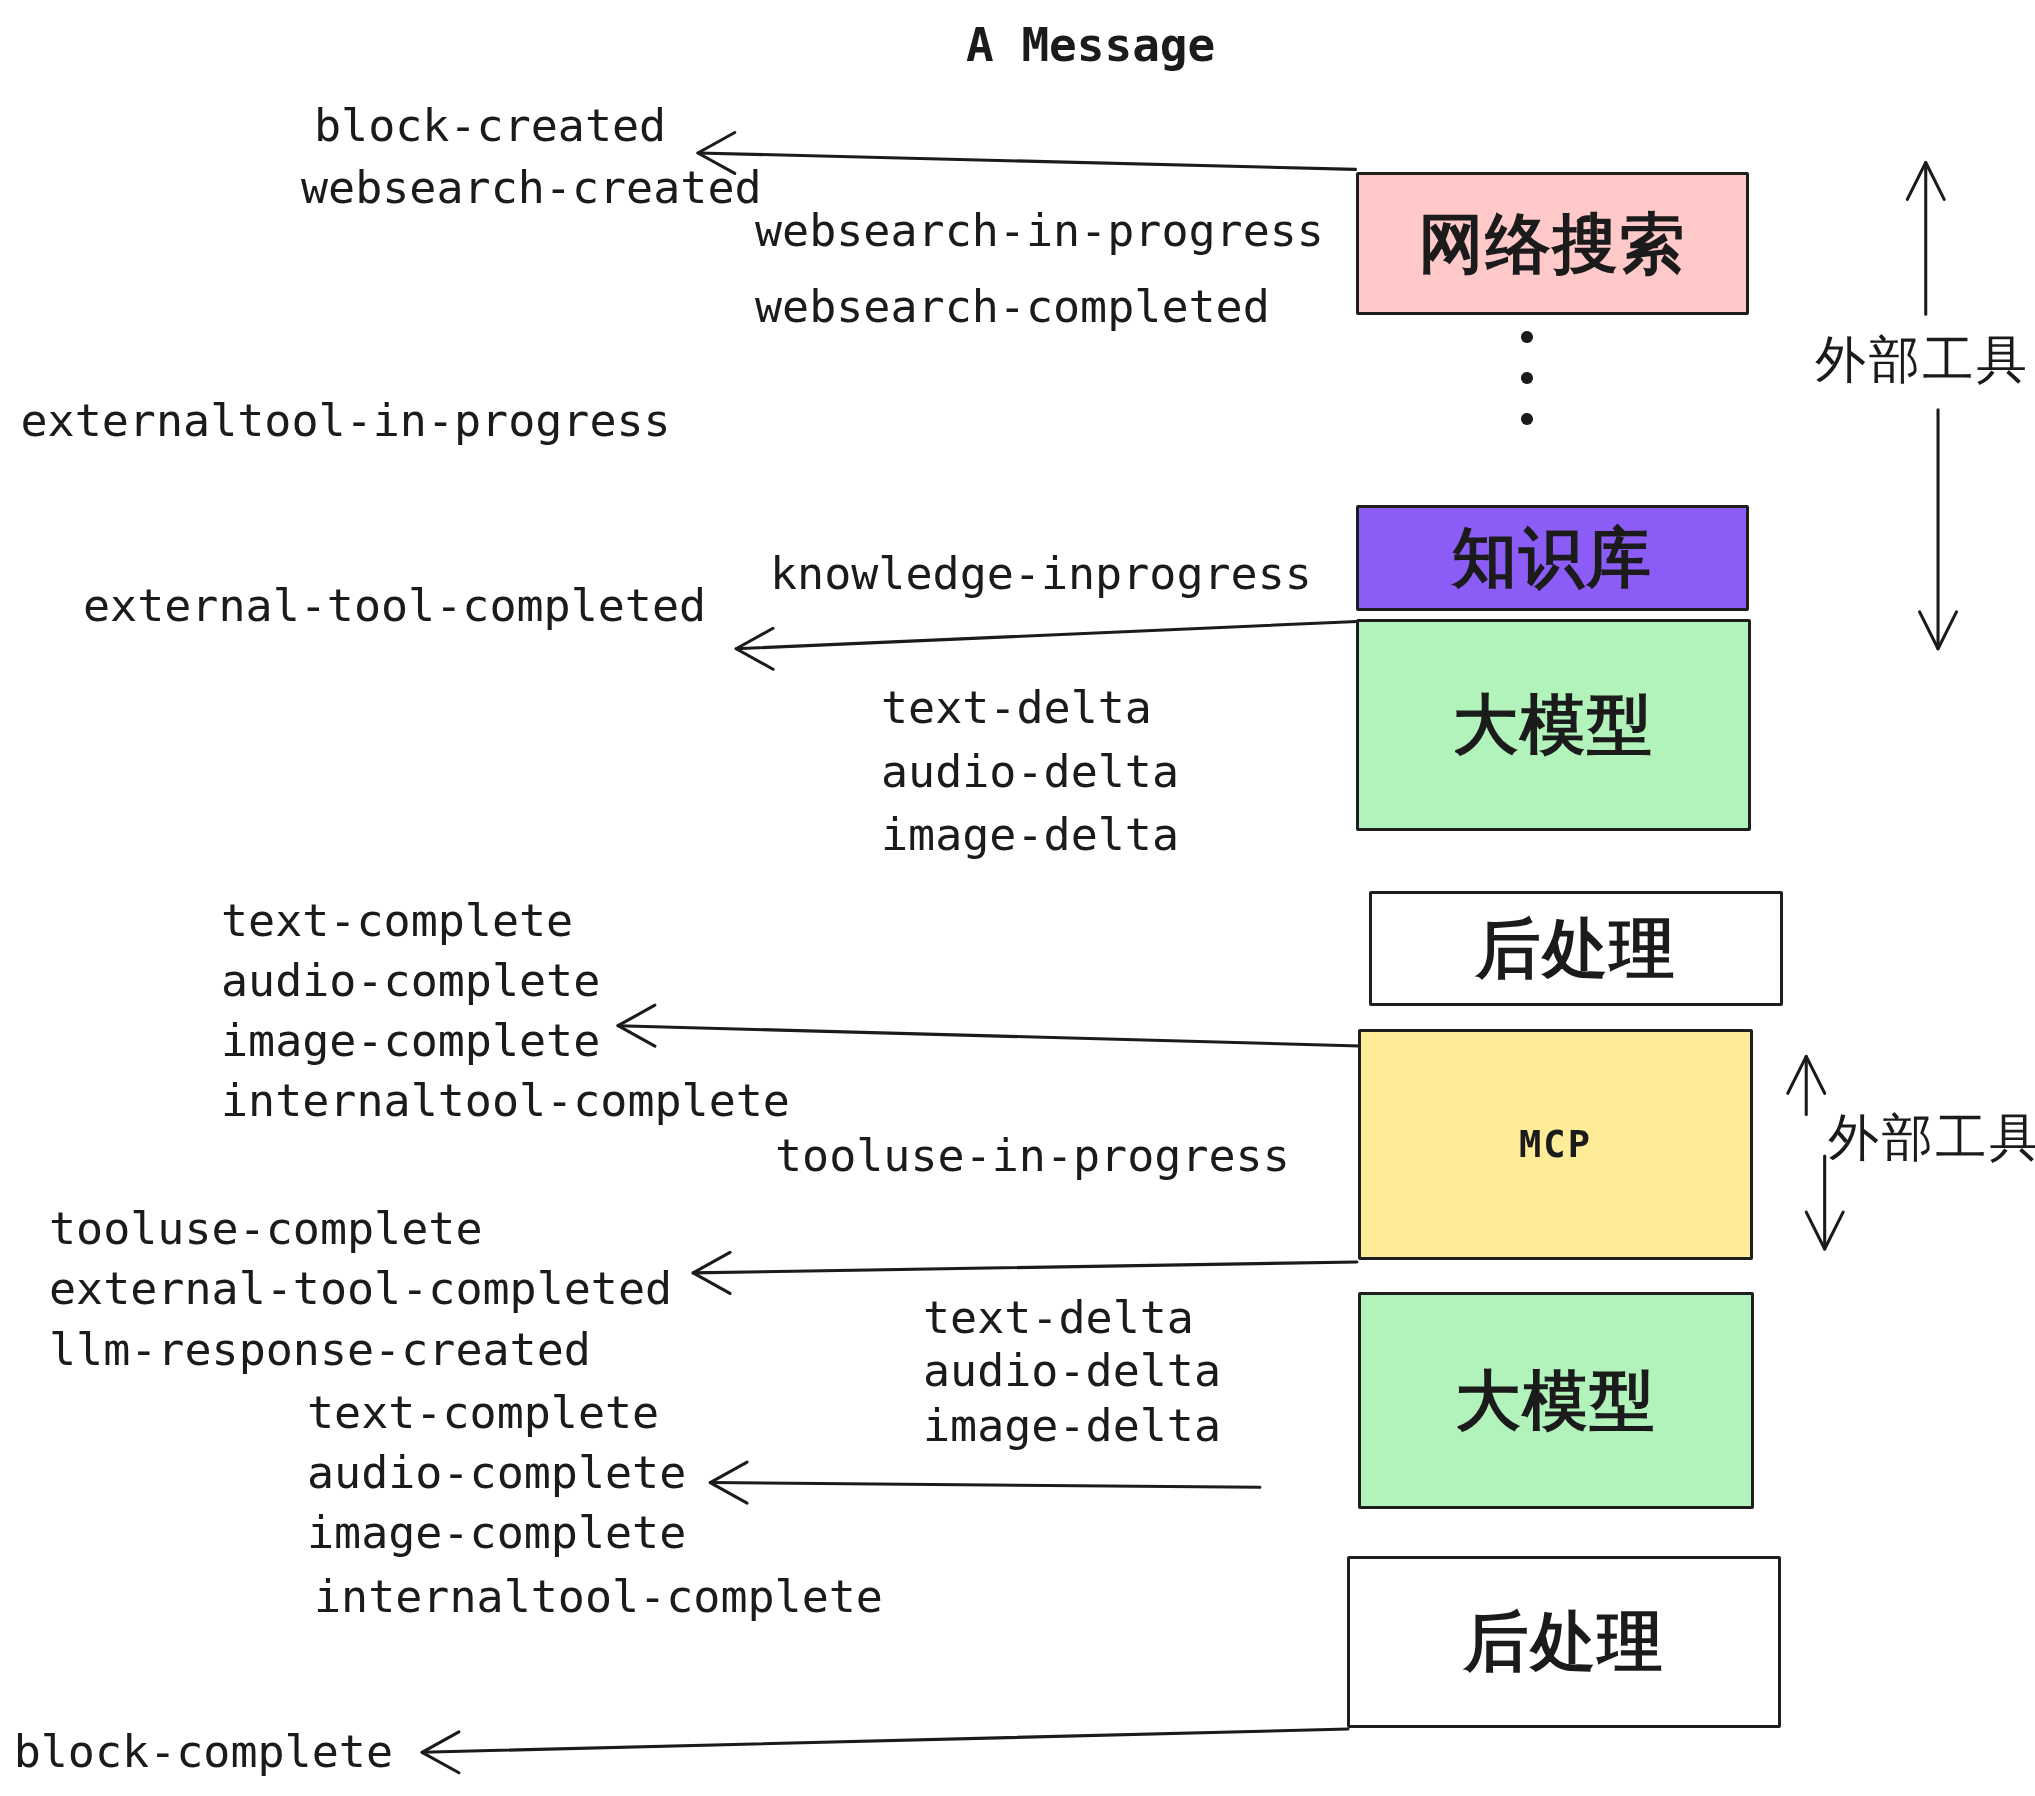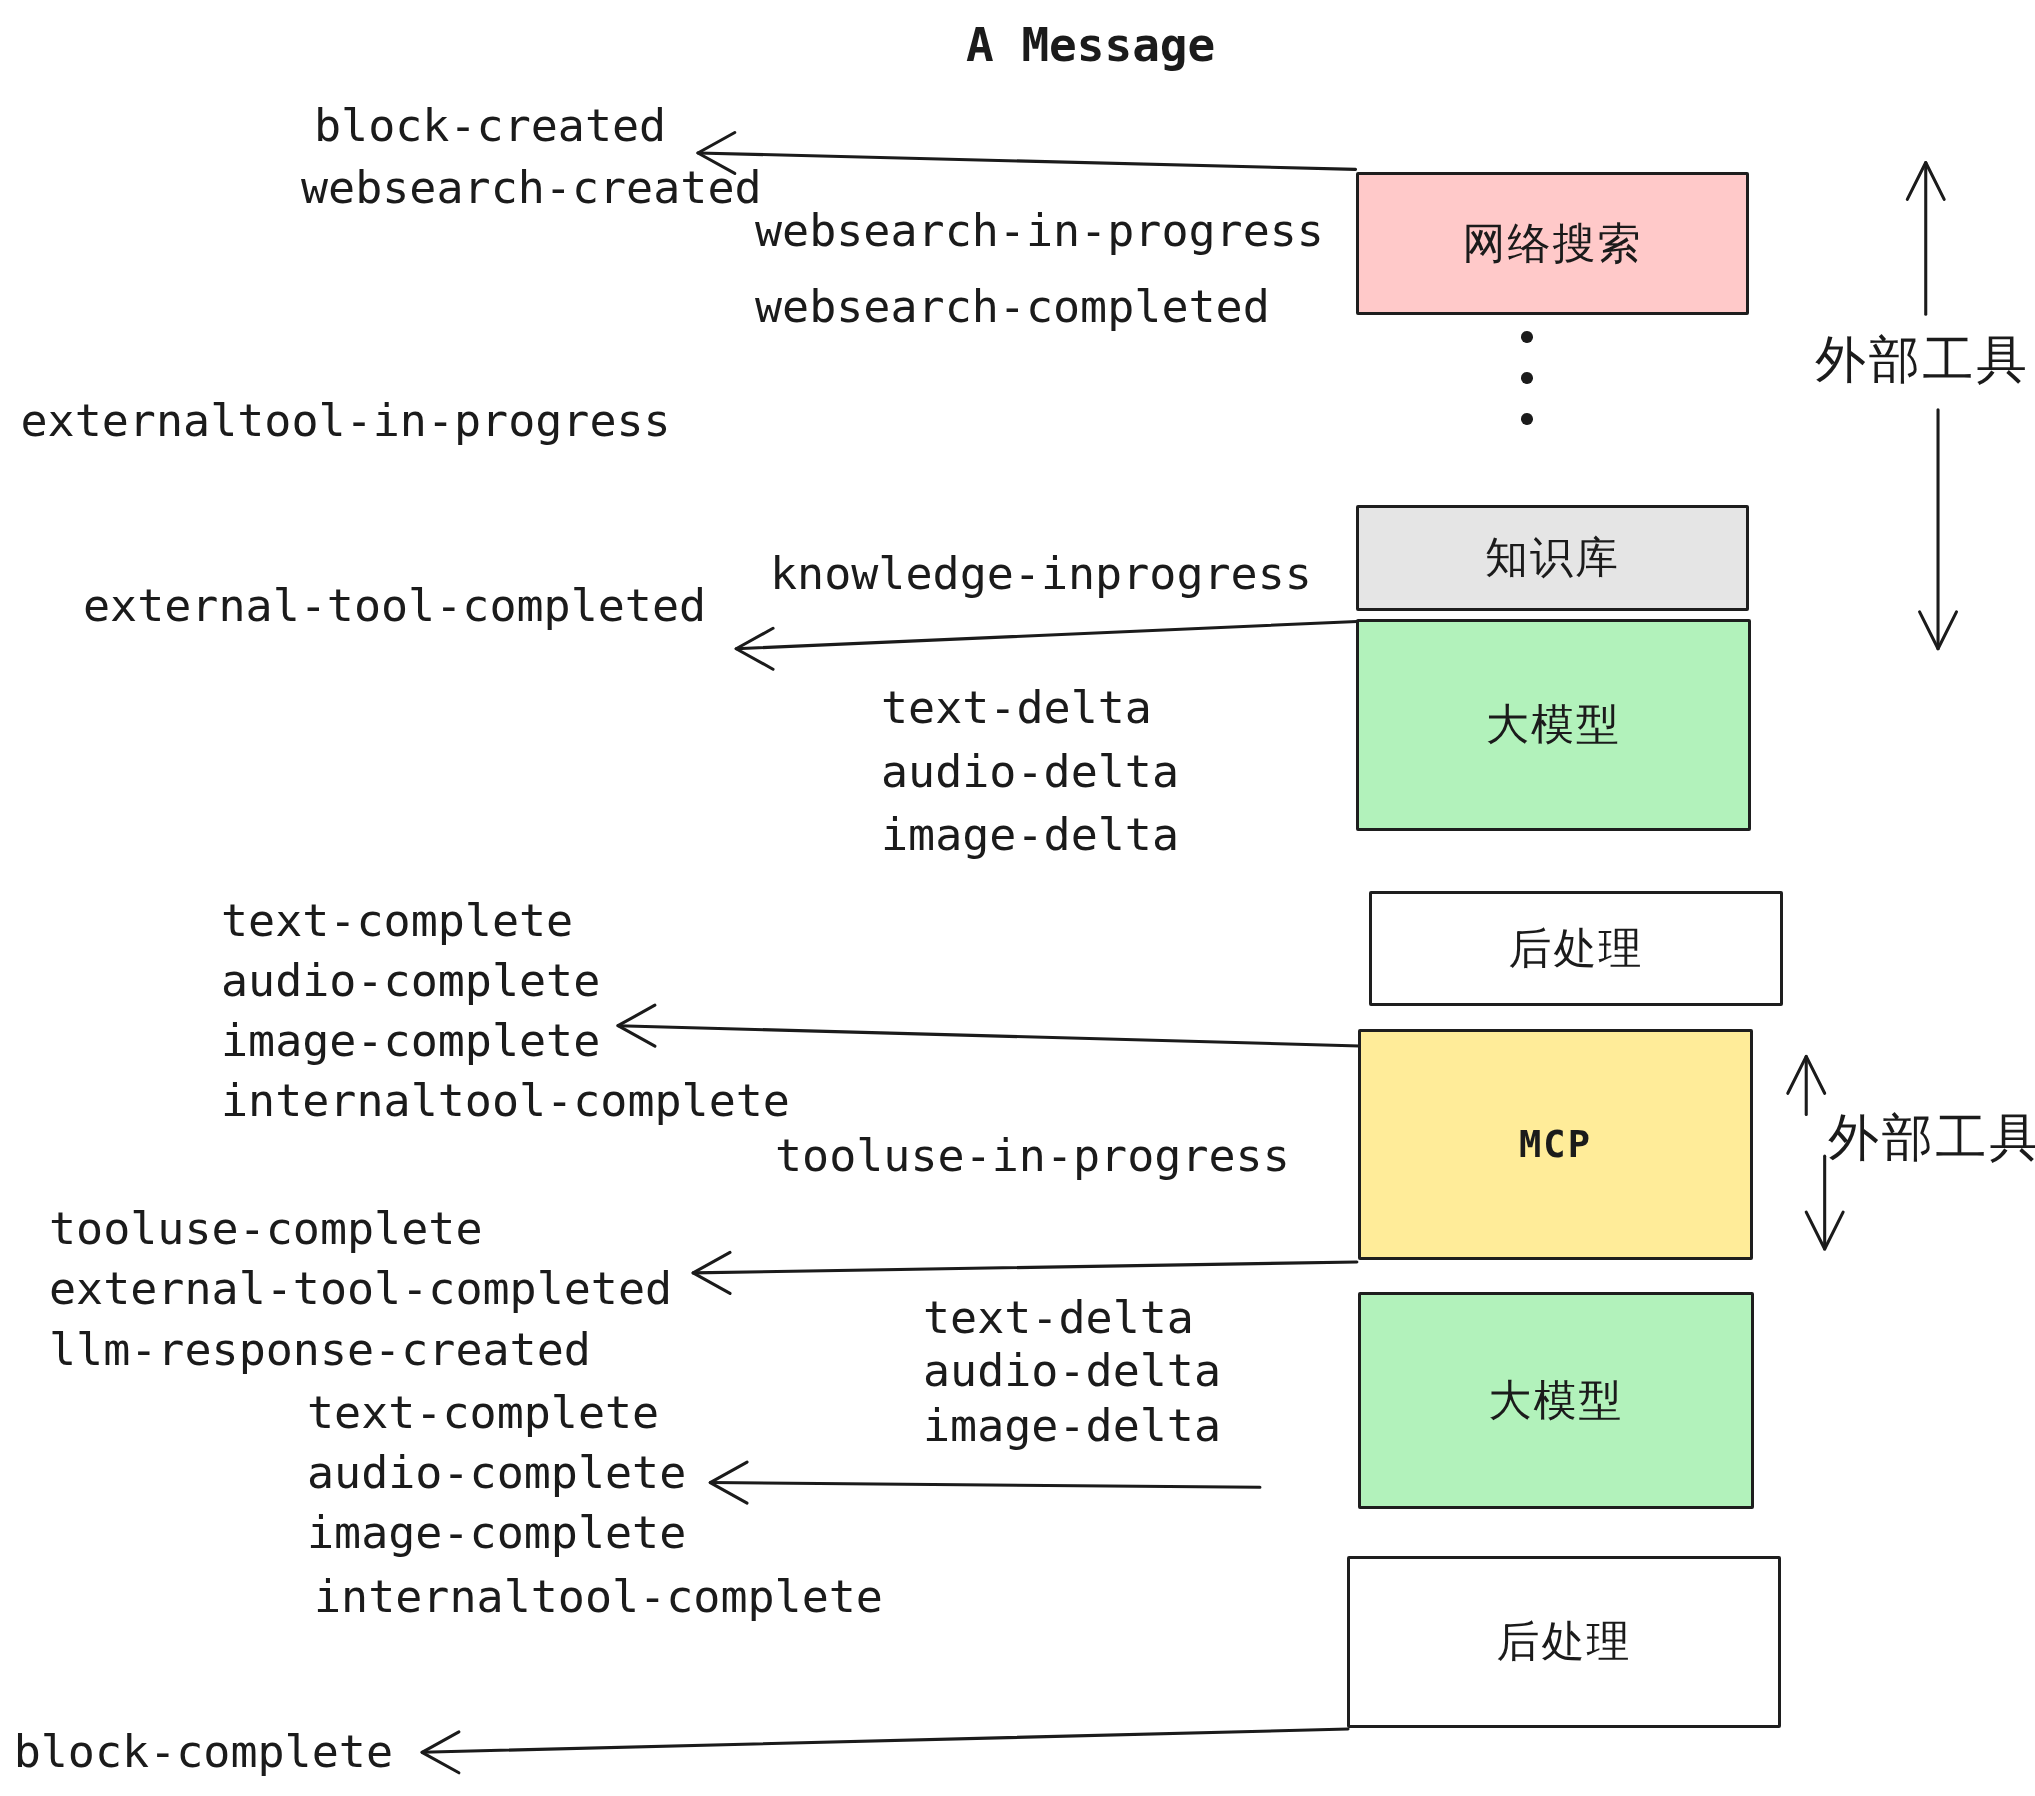--- a/index.html
+++ b/index.html
@@ -23,24 +23,25 @@
     font-size:45px;line-height:60px;
     white-space:nowrap;
     letter-spacing:0px;
   }
   .box{
     position:absolute;
     border:3.4px solid #1e1e1e;
     border-radius:2px;
     display:flex;align-items:center;justify-content:center;
     font-family:"Liberation Sans","DejaVu Sans",sans-serif;
-    font-size:43px;
+    font-size:65px;
     letter-spacing:2px;
     color:#1b1b1b;
     box-sizing:border-box;
+    font-weight:bold;
   }
   .box.mono{
     font-family:"DejaVu Sans Mono","Liberation Mono",monospace;
     font-weight:bold;
     font-size:37px;
   }
   .cjk-label{
     position:absolute;
     font-family:"Liberation Sans","DejaVu Sans",sans-serif;
     font-size:51px;
@@ -96,21 +97,21 @@
       <g>
         <line x1="2645" y1="1632" x2="2645" y2="1547" style="stroke:#1b1b1b;stroke-width:4.5;fill:none;stroke-linecap:round;stroke-linejoin:round"></line>
         <polyline points="2618,1601 2645,1547 2672,1601" style="stroke:#1b1b1b;stroke-width:4.5;fill:none;stroke-linecap:round;stroke-linejoin:round"></polyline>
       </g>
       <g>
         <line x1="2672" y1="1693" x2="2672" y2="1829" style="stroke:#1b1b1b;stroke-width:4.5;fill:none;stroke-linecap:round;stroke-linejoin:round"></line>
         <polyline points="2645,1775 2672,1829 2699,1775" style="stroke:#1b1b1b;stroke-width:4.5;fill:none;stroke-linecap:round;stroke-linejoin:round"></polyline>
       </g>
     </svg>
 <div class="box" style="left: 1356px; top: 172px; width: 393px; height: 143px; background: rgb(255, 201, 201); border-color: rgb(30, 30, 30);">网络搜索</div>
-    <div class="box" style="left: 1356px; top: 505px; width: 393px; height: 106px; background: #e5e5e5; border-color: rgb(30, 30, 30);">知识库</div>
+    <div class="box" style="left: 1356px; top: 505px; width: 393px; height: 106px; background: #8b5cf6; border-color: rgb(30, 30, 30);">知识库</div>
     <div class="box" style="left: 1356px; top: 619px; width: 395px; height: 212px; background: rgb(178, 242, 187); border-color: rgb(30, 30, 30);">大模型</div>
     <div class="box" style="left: 1369px; top: 891px; width: 414px; height: 115px; background: rgb(255, 255, 255); border-color: rgb(30, 30, 30);">后处理</div>
     <div class="box mono" style="left: 1358px; top: 1029px; width: 395px; height: 231px; background: rgb(255, 236, 153); border-color: rgb(30, 30, 30);">MCP</div>
     <div class="box" style="left: 1358px; top: 1292px; width: 396px; height: 217px; background: rgb(178, 242, 187); border-color: rgb(30, 30, 30);">大模型</div>
     <div class="box" style="left: 1347px; top: 1556px; width: 434px; height: 172px; background: rgb(255, 255, 255); border-color: rgb(30, 30, 30);">后处理</div>
     <div class="event" style="left: 314px; top: 96px; color: rgb(27, 27, 27);">block-created</div>
     <div class="event" style="left: 301px; top: 158px; color: rgb(27, 27, 27);">websearch-created</div>
     <div class="event" style="left: 755px; top: 201px; color: rgb(27, 27, 27);">websearch-in-progress</div>
     <div class="event" style="left: 755px; top: 277px; color: rgb(27, 27, 27);">websearch-completed</div>
     <div class="event" style="left: 20.5px; top: 391px; color: rgb(27, 27, 27);">externaltool-in-progress</div>

